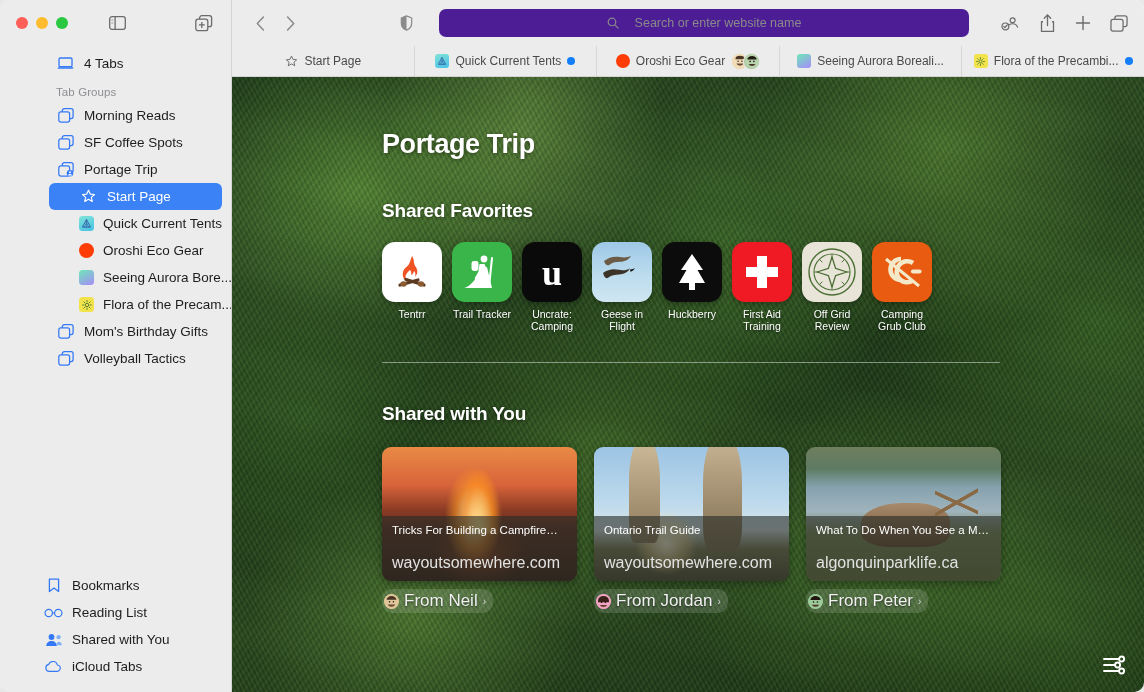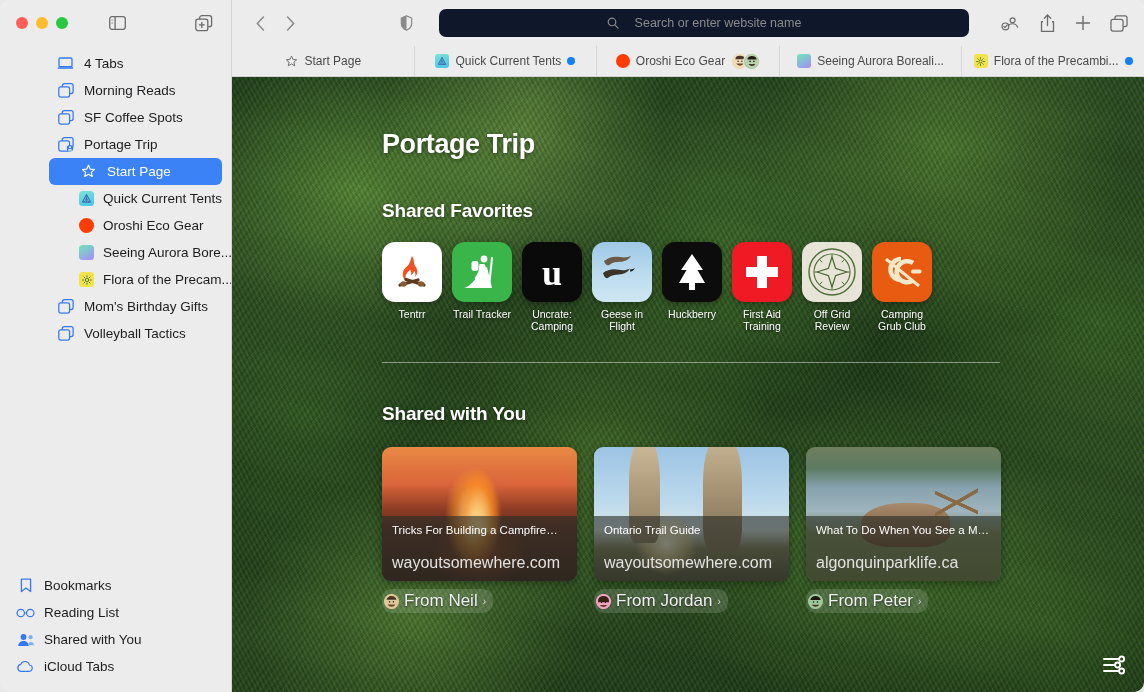--- a/index.html
+++ b/index.html
@@ -81,21 +81,21 @@
     flex: 0 0 15px;
     display:flex;align-items:center;justify-content:center;
     overflow:hidden;
     font-size: 9px;
   }
   .fav-tents { background: linear-gradient(160deg,#7fe3d8,#49c2e6); }
   .fav-oroshi { background: #ff3b06; border-radius: 50%; }
   .fav-aurora { background: linear-gradient(150deg,#6ee7b7 0%,#a78bfa 100%); }
   .fav-flora { background: #f2e34c; }
 
-  .side-bottom { padding-bottom: 12px; }
+  .side-bottom { padding-bottom: 12px; margin-left: 28px; }
   .side-bottom .side-row { height: 27px; }
 
   
   .content {
     flex: 1; height: 692px;
     display: flex; flex-direction: column;
     background: #fff;
     position: relative;
   }
   .toolbar {
@@ -116,21 +116,21 @@
     width: 28px; height: 26px;
     display:flex;align-items:center;justify-content:center;
     color: #8a8a8a;
     margin-left: 86px;
   }
   .addr-wrap { flex: 1; display:flex; justify-content:center; padding: 0 8px;}
   .address-bar {
     width: 100%;
     max-width: 530px;
     height: 28px;
-    background: #0f172a;
+    background: #4c1d95;
     border-radius: 7px;
     display: flex; align-items: center; justify-content: center;
     gap: 16px;
     color: #8a8a8a;
     font-size: 12.5px;
   }
   .tb-right { display: flex; align-items: center; gap: 14px; padding-left: 12px; color: #6c6c6c; }
   .tb-right .tbi { display:flex;align-items:center;justify-content:center; width: 22px; height: 22px; }
 
   
@@ -378,20 +378,21 @@
       <div class="side-row">
         <span class="ico">
           <svg width="17" height="13" viewBox="0 0 17 13">
               <rect x="2" y="1" width="13" height="8.6" rx="1.2" fill="none" stroke="#3478f6" stroke-width="1.3"></rect>
               <rect x="0.6" y="10.2" width="15.8" height="1.6" rx="0.8" fill="#3478f6"></rect>
             </svg>
         </span>
         <span>4 Tabs</span>
       </div>
 
+      <div class="group-head">Tab Groups</div>
 
       <div class="side-row">
         <span class="ico">
           <svg width="16" height="15" viewBox="0 0 16 15">
               <rect x="4.3" y="0.7" width="10.8" height="9.8" rx="2" fill="none" stroke="#3478f6" stroke-width="1.25"></rect>
               <rect x="0.8" y="3.9" width="10.8" height="10.2" rx="2" fill="#ececec" stroke="#3478f6" stroke-width="1.25"></rect>
             </svg>
         </span>
         <span>Morning Reads</span>
       </div>

